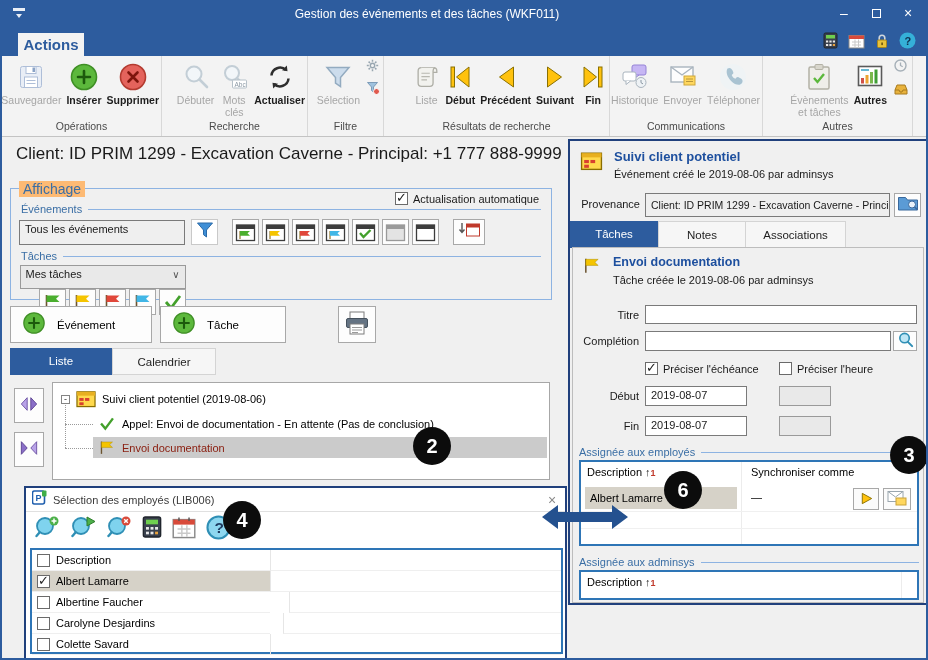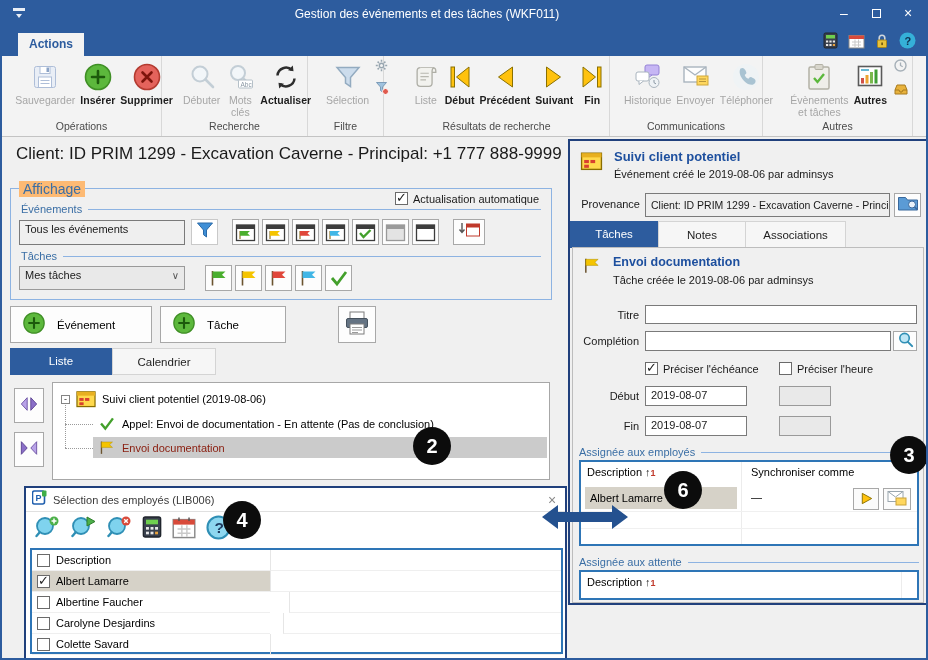--- a/index.html
+++ b/index.html
@@ -7,26 +7,26 @@
   #win{position:relative;width:928px;height:660px;background:#f0f0f0;border-left:2px solid #2d5c9e;border-right:2px solid #2d5c9e;border-bottom:2px solid #2d5c9e;overflow:hidden;}
   
   .titlebar{height:28px;background:#2d5c9e;display:flex;align-items:center;color:#fff;}
   .appicon{margin-left:10px;width:14px;height:14px;flex:none;}
   .title{flex:1;text-align:center;font-size:12px;}
   .wctl{display:flex;margin-right:2px;}
   .wbtn{width:32px;height:28px;text-align:center;font-size:14px;line-height:26px;color:#fff;}
   .maxbox{display:inline-block;width:9px;height:9px;border:1px solid #fff;margin-top:9px;}
   
   .ribbonstrip{height:28px;background:#2d5c9e;position:relative;}
-  .actions-tab{position:absolute;left:16px;top:5px;width:66px;height:23px;background:#f3f3f3;color:#2d5c9e;font-weight:bold;font-size:12px;text-align:center;line-height:23px;}
+  .actions-tab{position:absolute;left:16px;top:5px;width:66px;height:23px;background:#f3f3f3;color:#2d5c9e;font-weight:bold;font-size:15px;text-align:center;line-height:23px;}
   .strip-icons{position:absolute;right:10px;top:4px;display:flex;gap:10px;align-items:center;}
   
   .toolbar{height:81px;background:#f3f3f3;border-bottom:1px solid #c3c3c3;display:flex;}
   .tgroup{display:flex;flex-direction:column;border-right:1px solid #d8d8d8;padding-top:2px;flex:none;}
-  .tbtns{flex:1;display:flex;justify-content:center;align-items:flex-start;gap:1px;padding-left:25px;}
+  .tbtns{flex:1;display:flex;justify-content:flex-end;align-items:flex-start;gap:1px;padding-left:25px;}
   .tbtn{display:flex;flex-direction:column;align-items:center;padding:1px 2px;}
   .ticon{height:35px;display:flex;align-items:center;}
   .tlabel{font-size:10.5px;color:#1e1e1e;text-align:center;line-height:12px;max-width:66px;}
   .tbtn.dis .tlabel{color:#a6a6a6;}
   .tgroup-label{font-size:10.5px;color:#4a4a4a;text-align:center;height:16px;}
   .mini-stack{display:flex;flex-direction:column;gap:5px;justify-content:center;padding:0 3px;}
   
   .abs{position:absolute;}
   .field{background:#fff;border:1px solid #7a7a7a;font-size:11px;padding:2px 5px;overflow:hidden;white-space:nowrap;color:#1a1a1a;}
   .field.gray{background:#efefef;}
@@ -432,21 +432,21 @@
         <span><svg width="24" height="20" viewBox="0 0 24 20">
               <path d="M5 3v9M2.5 9.5L5 12.5 7.5 9.5" stroke="#555" fill="none" stroke-width="1.4"></path>
               <rect x="9.5" y="4" width="13" height="12" fill="#fff" stroke="#c0392b"></rect>
               <rect x="9.5" y="4" width="13" height="3.5" fill="#c0392b"></rect>
             </svg></span>
       </div>
     </div>
     <div class="legendline abs" style="left:10px;top:61px;width:520px;">
         <span>Tâches</span>
       </div>
-    <div class="abs" style="left:8px;top:76px;display:flex;align-items:center;">
+    <div class="abs" style="left:8px;top:76px;display:flex;align-items:center;flex-direction:column;">
       <div class="field dim" style="width:166px;height:24px;"><span>Mes tâches</span><span class="chev">∨</span></div>
       <div style="display:flex;gap:3px;margin-left:20px;">
         <div class="btn" style="width:27px;height:26px;">
             <svg width="22" height="20" viewBox="0 0 22 20">
               <path d="M4.5 3v14.5" stroke="#6b5430" stroke-width="1.6"></path>
               <path d="M4.5 3.5h13l-3.5 3.2 3.5 3.2h-13z" fill="#4aae2e"></path>
             </svg>
           </div>
         <div class="btn" style="width:27px;height:26px;">
             <svg width="22" height="20" viewBox="0 0 22 20">
@@ -626,21 +626,21 @@
               <span><svg width="20" height="16" viewBox="0 0 20 16">
                   <rect x="1" y="1.5" width="15" height="10" fill="#fff" stroke="#9aa6ae"></rect>
                   <path d="M1 1.5l7.5 5.5L16 1.5" stroke="#9aa6ae" fill="none"></path>
                   <rect x="9" y="8" width="10" height="7" fill="#ffd75e" stroke="#c9a23a"></rect>
                 </svg></span>
             </div>
         </div>
       </div>
 
       <div class="legendline abs" style="left:6px;top:308px;width:340px;">
-          <span>Assignée aux attente</span>
+          <span>Assignée aux adminsys</span>
         </div>
       <div class="bluebox" style="left:6px;top:322px;width:340px;height:30px;">
         <div class="abs" style="left:6px;top:4px;"><span>Description</span> <span class="sorticon"><span class="arr">↑</span><span class="num">1</span></span></div>
         <div class="abs" style="left:320px;top:0;height:100%;border-left:1px solid #ececec;"></div>
       </div>
     </div>
   </div>
 
   <div class="dialog">
     <div class="dtitle">

